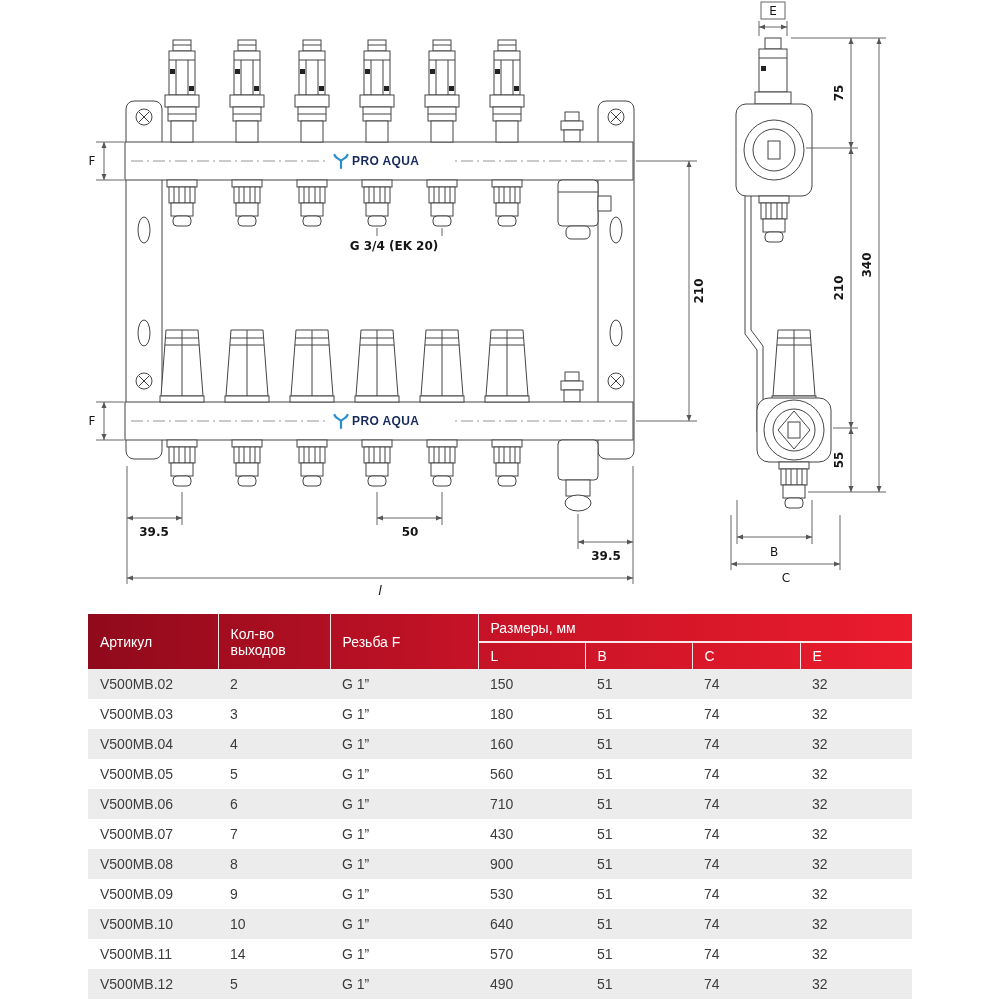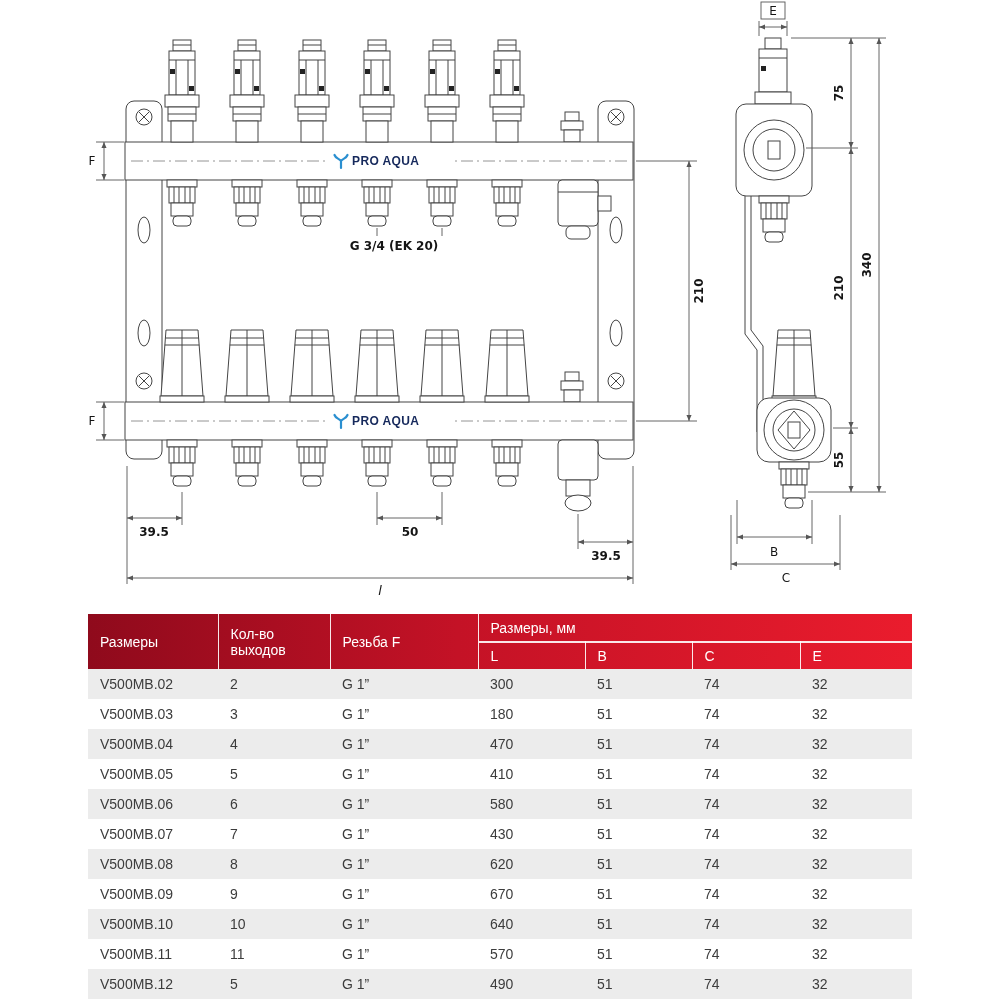--- a/index.html
+++ b/index.html
@@ -321,117 +321,117 @@
       <col style="width:130px">
         <col style="width:112px">
         <col style="width:148px">
       <col style="width:107px">
         <col style="width:107px">
         <col style="width:108px">
         <col style="width:112px">
     </colgroup>
     <thead>
       <tr>
-        <th rowspan="2" class="sep">Размеры</th>
+        <th rowspan="2" class="sep">Артикул</th>
         <th rowspan="2" class="sep">Кол-во выходов</th>
         <th rowspan="2" class="sep">Резьба F</th>
         <th colspan="4" class="grp">Размеры, мм</th>
       </tr>
       <tr>
         <th class="sep">L</th>
         <th class="sep">B</th>
         <th class="sep">C</th>
         <th>E</th>
       </tr>
     </thead>
     <tbody>
         <tr>
           <td>V500MB.02</td>
           <td>2</td>
           <td>G 1”</td>
-          <td>300</td>
+          <td>150</td>
           <td>51</td>
           <td>74</td>
           <td>32</td>
         </tr>
         <tr>
           <td>V500MB.03</td>
           <td>3</td>
           <td>G 1”</td>
           <td>180</td>
           <td>51</td>
           <td>74</td>
           <td>32</td>
         </tr>
         <tr>
           <td>V500MB.04</td>
           <td>4</td>
           <td>G 1”</td>
-          <td>470</td>
+          <td>160</td>
           <td>51</td>
           <td>74</td>
           <td>32</td>
         </tr>
         <tr>
           <td>V500MB.05</td>
           <td>5</td>
           <td>G 1”</td>
-          <td>410</td>
+          <td>560</td>
           <td>51</td>
           <td>74</td>
           <td>32</td>
         </tr>
         <tr>
           <td>V500MB.06</td>
           <td>6</td>
           <td>G 1”</td>
-          <td>580</td>
+          <td>710</td>
           <td>51</td>
           <td>74</td>
           <td>32</td>
         </tr>
         <tr>
           <td>V500MB.07</td>
           <td>7</td>
           <td>G 1”</td>
           <td>430</td>
           <td>51</td>
           <td>74</td>
           <td>32</td>
         </tr>
         <tr>
           <td>V500MB.08</td>
           <td>8</td>
           <td>G 1”</td>
-          <td>620</td>
+          <td>900</td>
           <td>51</td>
           <td>74</td>
           <td>32</td>
         </tr>
         <tr>
           <td>V500MB.09</td>
           <td>9</td>
           <td>G 1”</td>
-          <td>670</td>
+          <td>530</td>
           <td>51</td>
           <td>74</td>
           <td>32</td>
         </tr>
         <tr>
           <td>V500MB.10</td>
           <td>10</td>
           <td>G 1”</td>
           <td>640</td>
           <td>51</td>
           <td>74</td>
           <td>32</td>
         </tr>
         <tr>
           <td>V500MB.11</td>
-          <td>11</td>
+          <td>14</td>
           <td>G 1”</td>
           <td>570</td>
           <td>51</td>
           <td>74</td>
           <td>32</td>
         </tr>
         <tr>
           <td>V500MB.12</td>
           <td>5</td>
           <td>G 1”</td>

